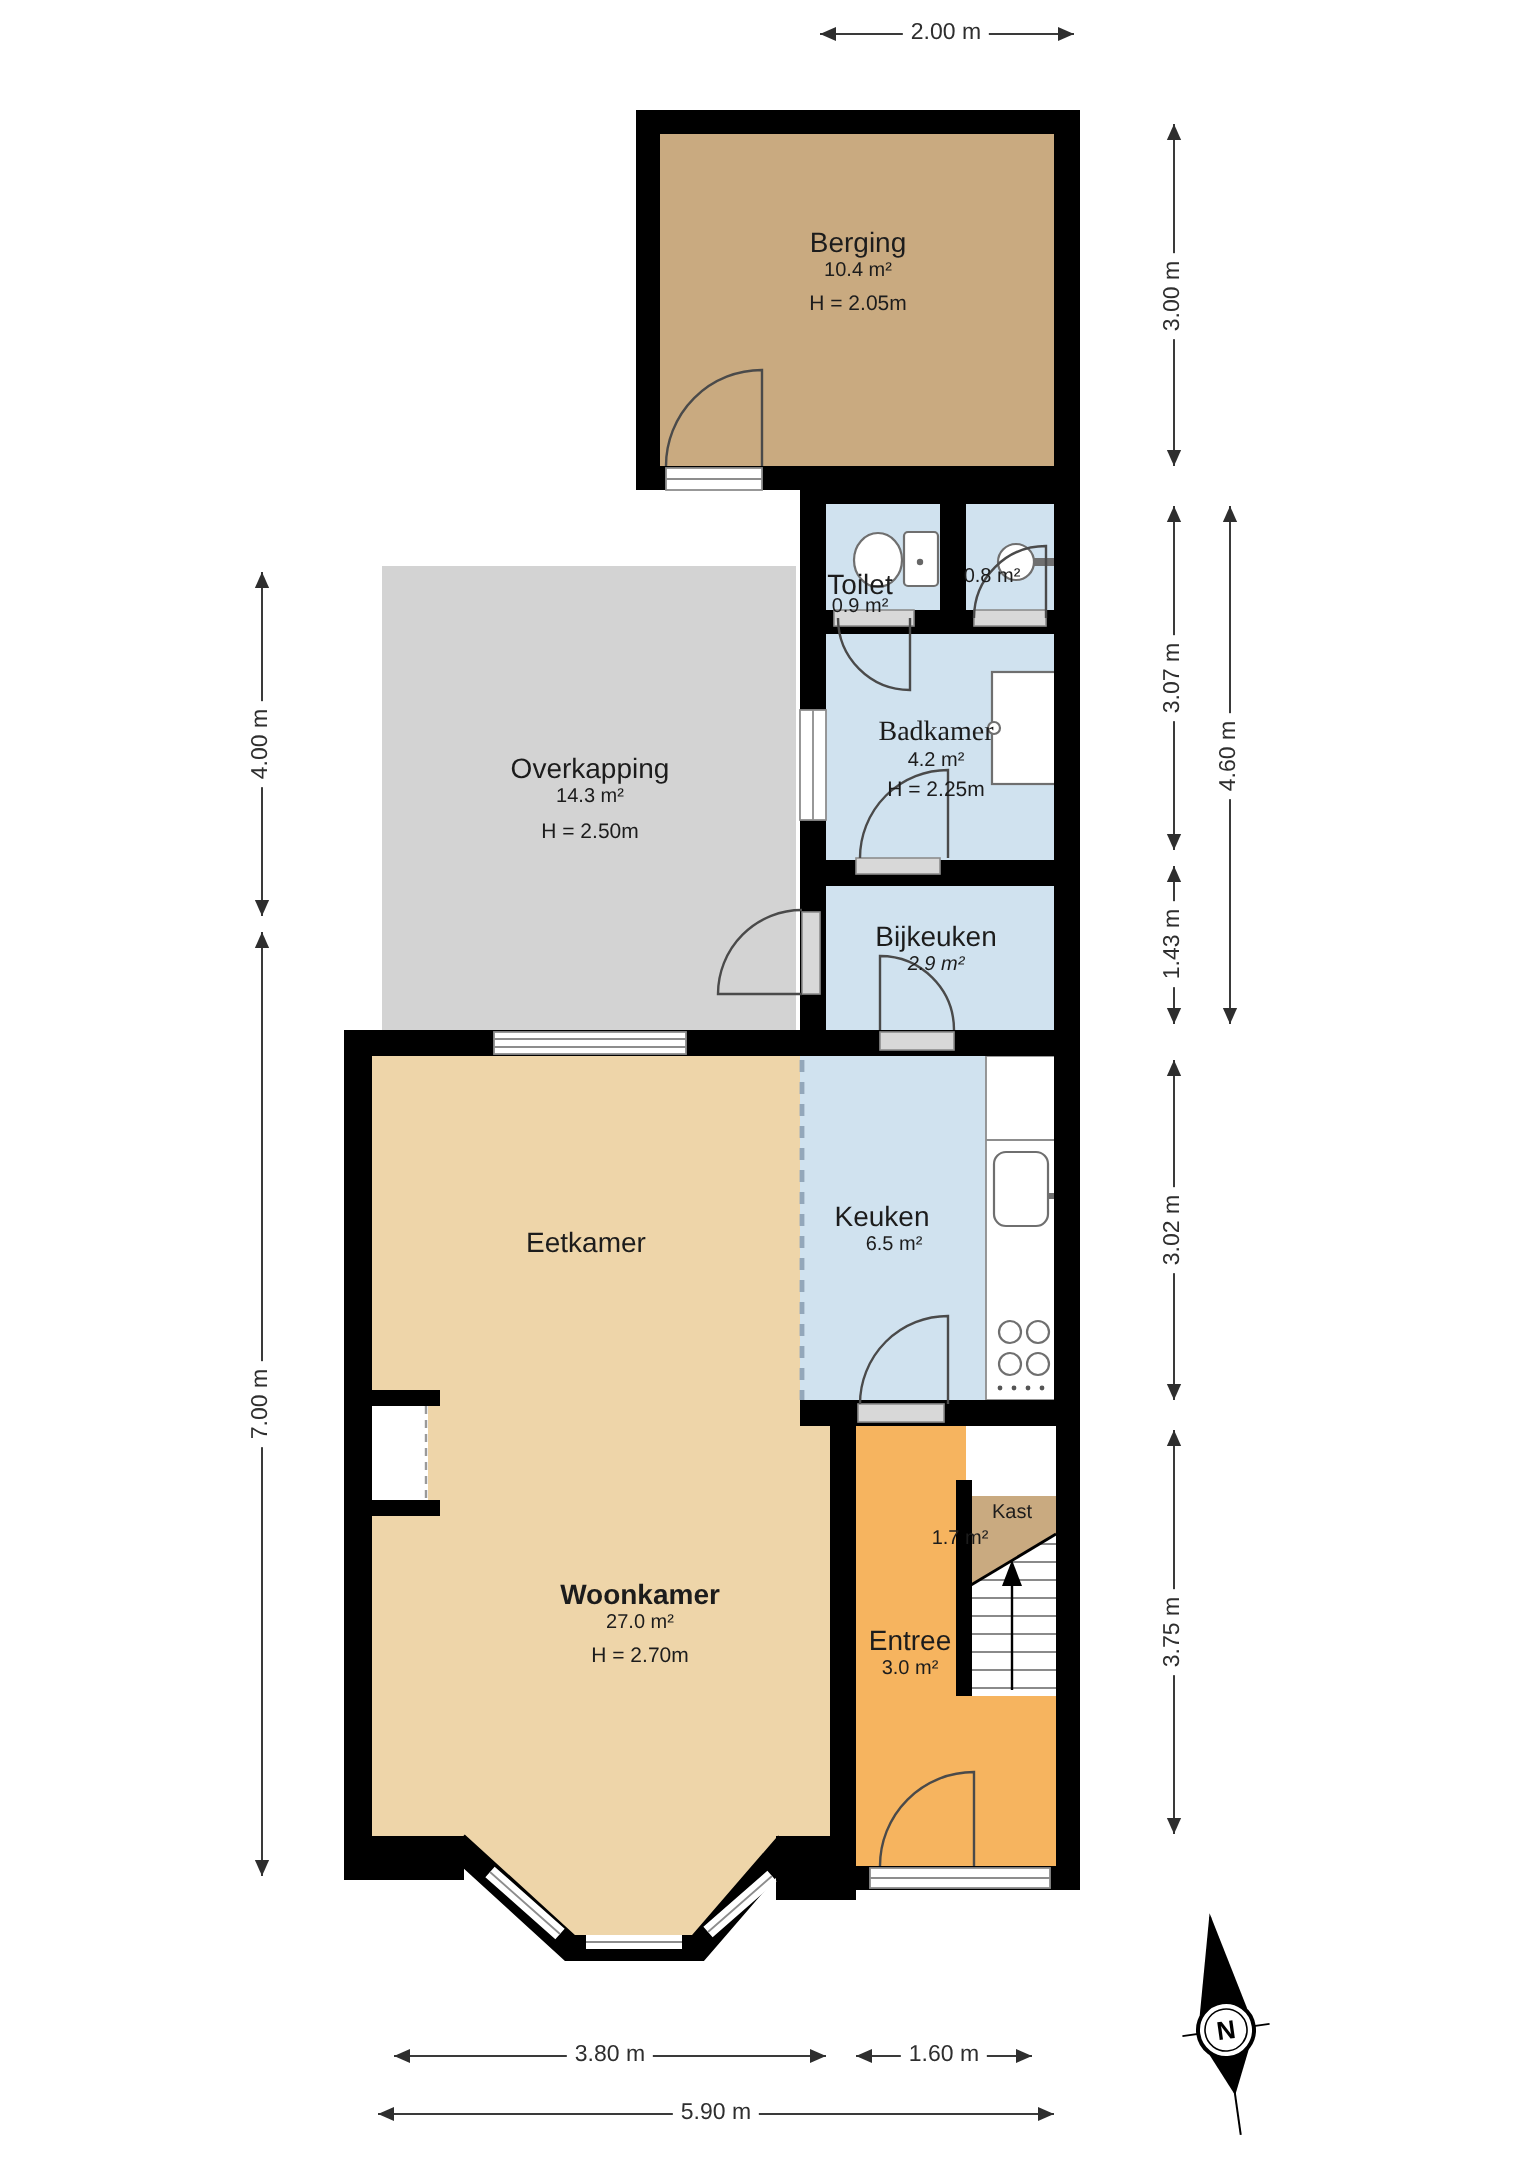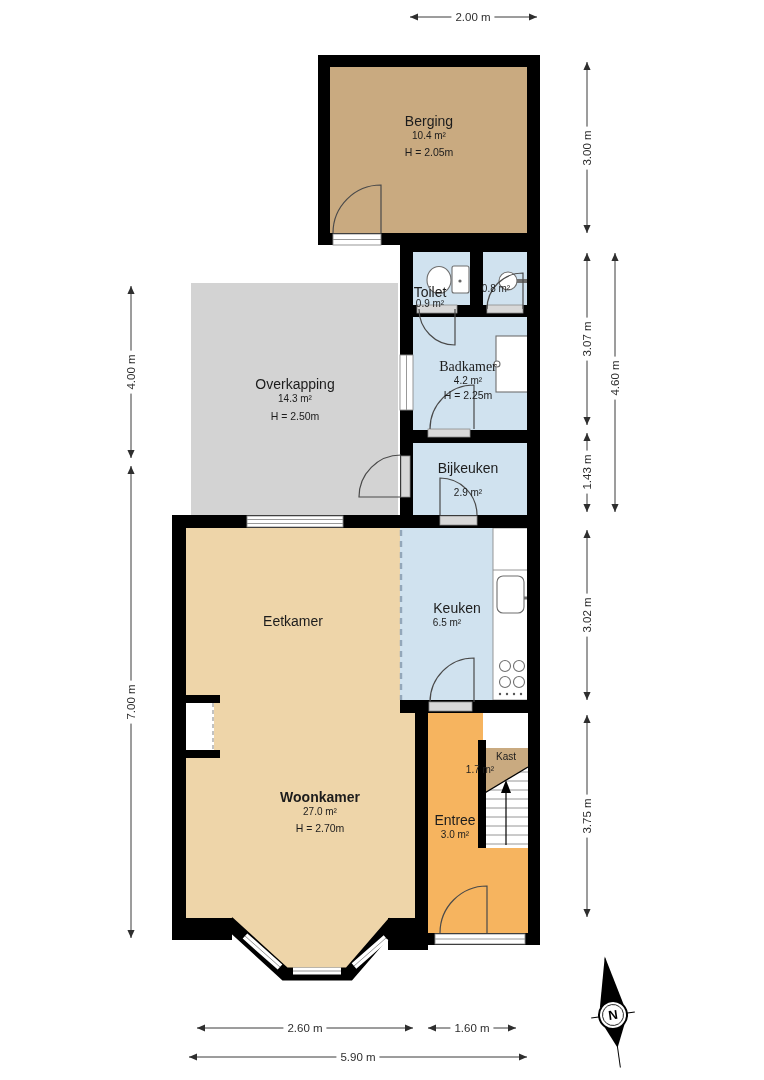--- a/index.html
+++ b/index.html
@@ -186,25 +186,25 @@
   <div class="lbl" style="left:430px;top:292px;">Toilet</div>
   <div class="lbl area" style="left:430px;top:304px;">0.9 m²</div>
 
   <div class="lbl area" style="left:496px;top:289px;">0.8 m²</div>
 
   <div class="lbl" style="left:468px;top:367px;font-family:Liberation Serif, serif;">Badkamer</div>
   <div class="lbl area" style="left:468px;top:381px;">4.2 m²</div>
   <div class="lbl hgt" style="left:468px;top:395px;">H = 2.25m</div>
 
   <div class="lbl" style="left:468px;top:468px;">Bijkeuken</div>
-  <div class="lbl area" style="left:468px;top:493px;">2.9 m²</div>
+  <div class="lbl area" style="left:468px;top:483px;font-style:italic;">2.9 m²</div>
 
   <div class="lbl" style="left:293px;top:621px;">Eetkamer</div>
 
-  <div class="lbl" style="left:457px;top:608px;text-align:center;">Keuken</div>
+  <div class="lbl" style="left:441px;top:608px;text-align:center;">Keuken</div>
   <div class="lbl area" style="left:447px;top:623px;">6.5 m²</div>
 
   <div class="lbl" style="left:320px;top:797px;font-weight:bold;">Woonkamer</div>
   <div class="lbl area" style="left:320px;top:812px;">27.0 m²</div>
   <div class="lbl hgt" style="left:320px;top:828px;">H = 2.70m</div>
 
   <div class="lbl small" style="left:506px;top:757px;">Kast</div>
   <div class="lbl small" style="left:480px;top:770px;">1.7 m²</div>
 
   <div class="lbl" style="left:455px;top:820px;">Entree</div>
@@ -212,19 +212,19 @@
 
   <div class="dimlbl" style="left:473px;top:17px;text-align:right;">2.00 m</div>
   <div class="dimlbl vert" style="left:131px;top:372px;">4.00 m</div>
   <div class="dimlbl vert" style="left:131px;top:702px;">7.00 m</div>
   <div class="dimlbl vert" style="left:587px;top:148px;">3.00 m</div>
   <div class="dimlbl vert" style="left:587px;top:339px;">3.07 m</div>
   <div class="dimlbl vert" style="left:615px;top:378px;">4.60 m</div>
   <div class="dimlbl vert" style="left:587px;top:472px;">1.43 m</div>
   <div class="dimlbl vert" style="left:587px;top:615px;">3.02 m</div>
   <div class="dimlbl vert" style="left:587px;top:816px;">3.75 m</div>
-  <div class="dimlbl" style="left:305px;top:1028px;">2.60 m</div>
+  <div class="dimlbl" style="left:305px;top:1028px;">3.80 m</div>
   <div class="dimlbl" style="left:472px;top:1028px;">1.60 m</div>
   <div class="dimlbl" style="left:358px;top:1057px;">5.90 m</div>
 
   <div class="compass-n" style="left:613px;top:1015px;">N</div>
 
 </div>
 
 </body></html>

